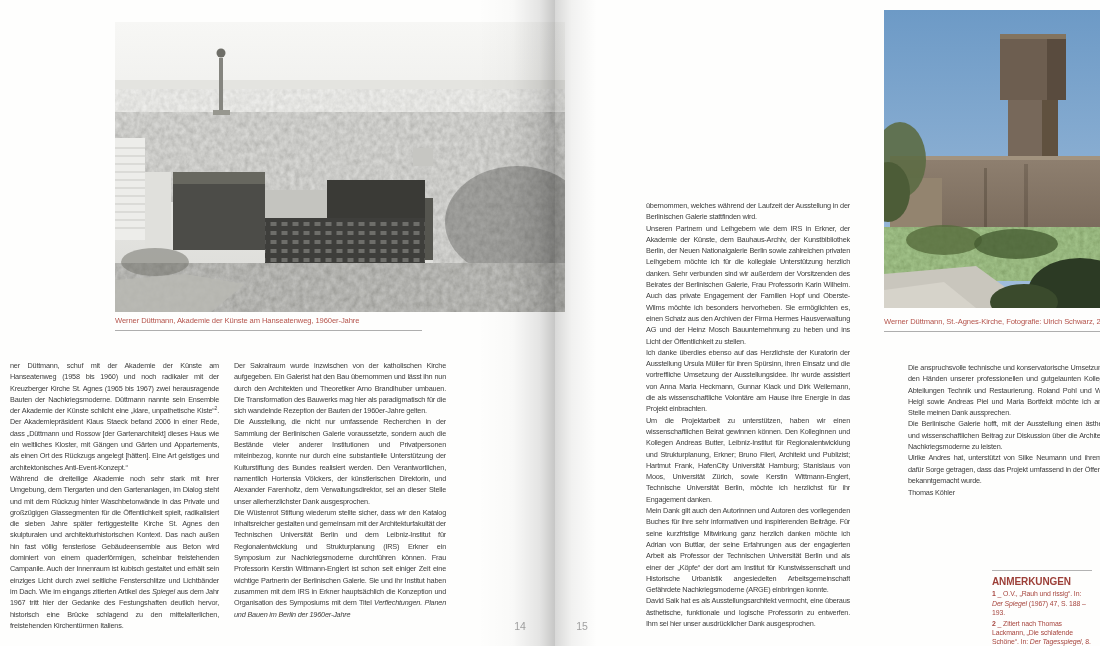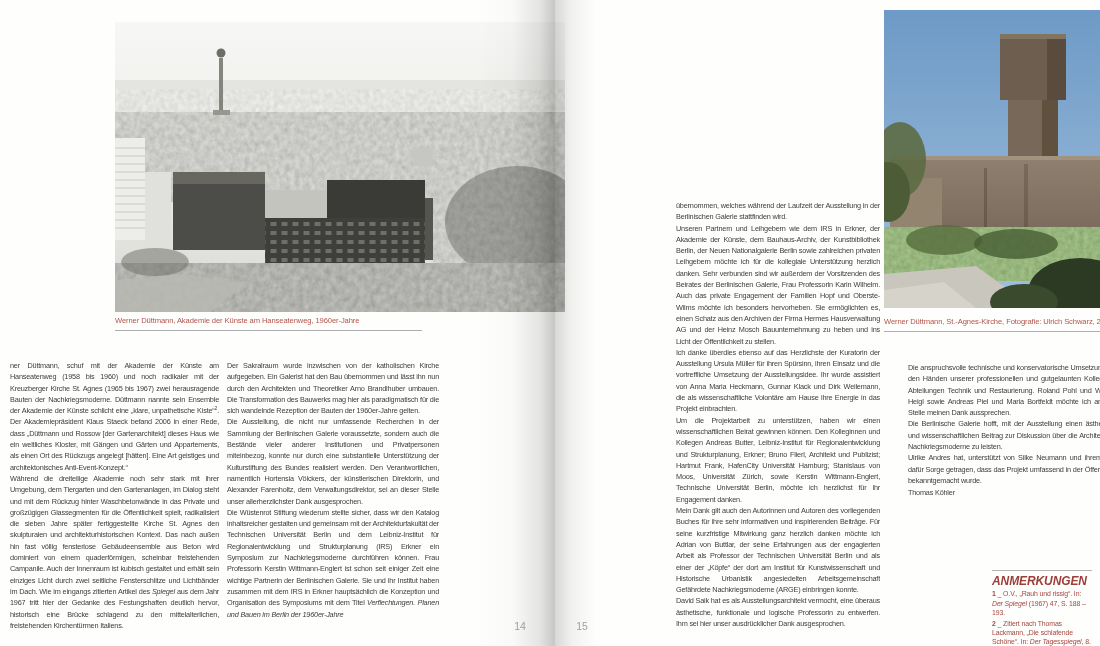--- a/index.html
+++ b/index.html
@@ -25,38 +25,38 @@
   #rule-left{left:115px;top:330px;width:307px;}
   #rule-right{left:884px;top:331px;width:216px;}
   
   .col{
     position:absolute;overflow:hidden;
     font-size:7.3px;line-height:11.3px;letter-spacing:-0.2px;
     text-align:justify;hyphens:auto;-webkit-hyphens:auto;
   }
   .col p{margin:0;}
   #col1{left:10px;top:360px;width:209px;height:283px;}
-  #col2{left:227px;top:360px;width:212px;height:283px;}
-  #col3{left:676px;top:200px;width:204px;height:443px;}
+  #col2{left:234px;top:360px;width:212px;height:283px;}
+  #col3{left:646px;top:200px;width:204px;height:443px;}
   #col4{left:884px;top:362px;width:216px;height:150px;margin-left:24px;}
   .it{font-style:italic;}
   .bd{font-weight:bold;}
   sup{font-size:5px;line-height:0;}
   .sig{
     margin-top:1px;
     font-size:7.3px;line-height:11.3px;
   }
   
   #notes{
     position:absolute;left:992px;top:570px;width:100px;
     border-top:1px solid #b3b3b3;padding-top:6px;
     color:var(--notes-red,#a6453e);
     font-size:6.9px;line-height:9.4px;letter-spacing:-0.1px;
   }
-  #notes-title{font-weight:bold;font-size:12px;margin-bottom:3px;color:#9c3f38;font-style:italic;}
+  #notes-title{font-weight:bold;font-size:10px;margin-bottom:3px;color:#9c3f38;}
   #notes .note{margin:0 0 1px 0;text-align:left;}
   
   .page-number{
     position:absolute;top:620px;font-size:10.5px;color:#a5a5a5;
   }
   #pn-14{left:505px;width:30px;text-align:center;}
   #pn-15{left:567px;width:30px;text-align:center;}
   
   .gutter{position:absolute;top:0;height:646px;z-index:6;pointer-events:none;}
   #gutter-l{left:478px;width:77px;

